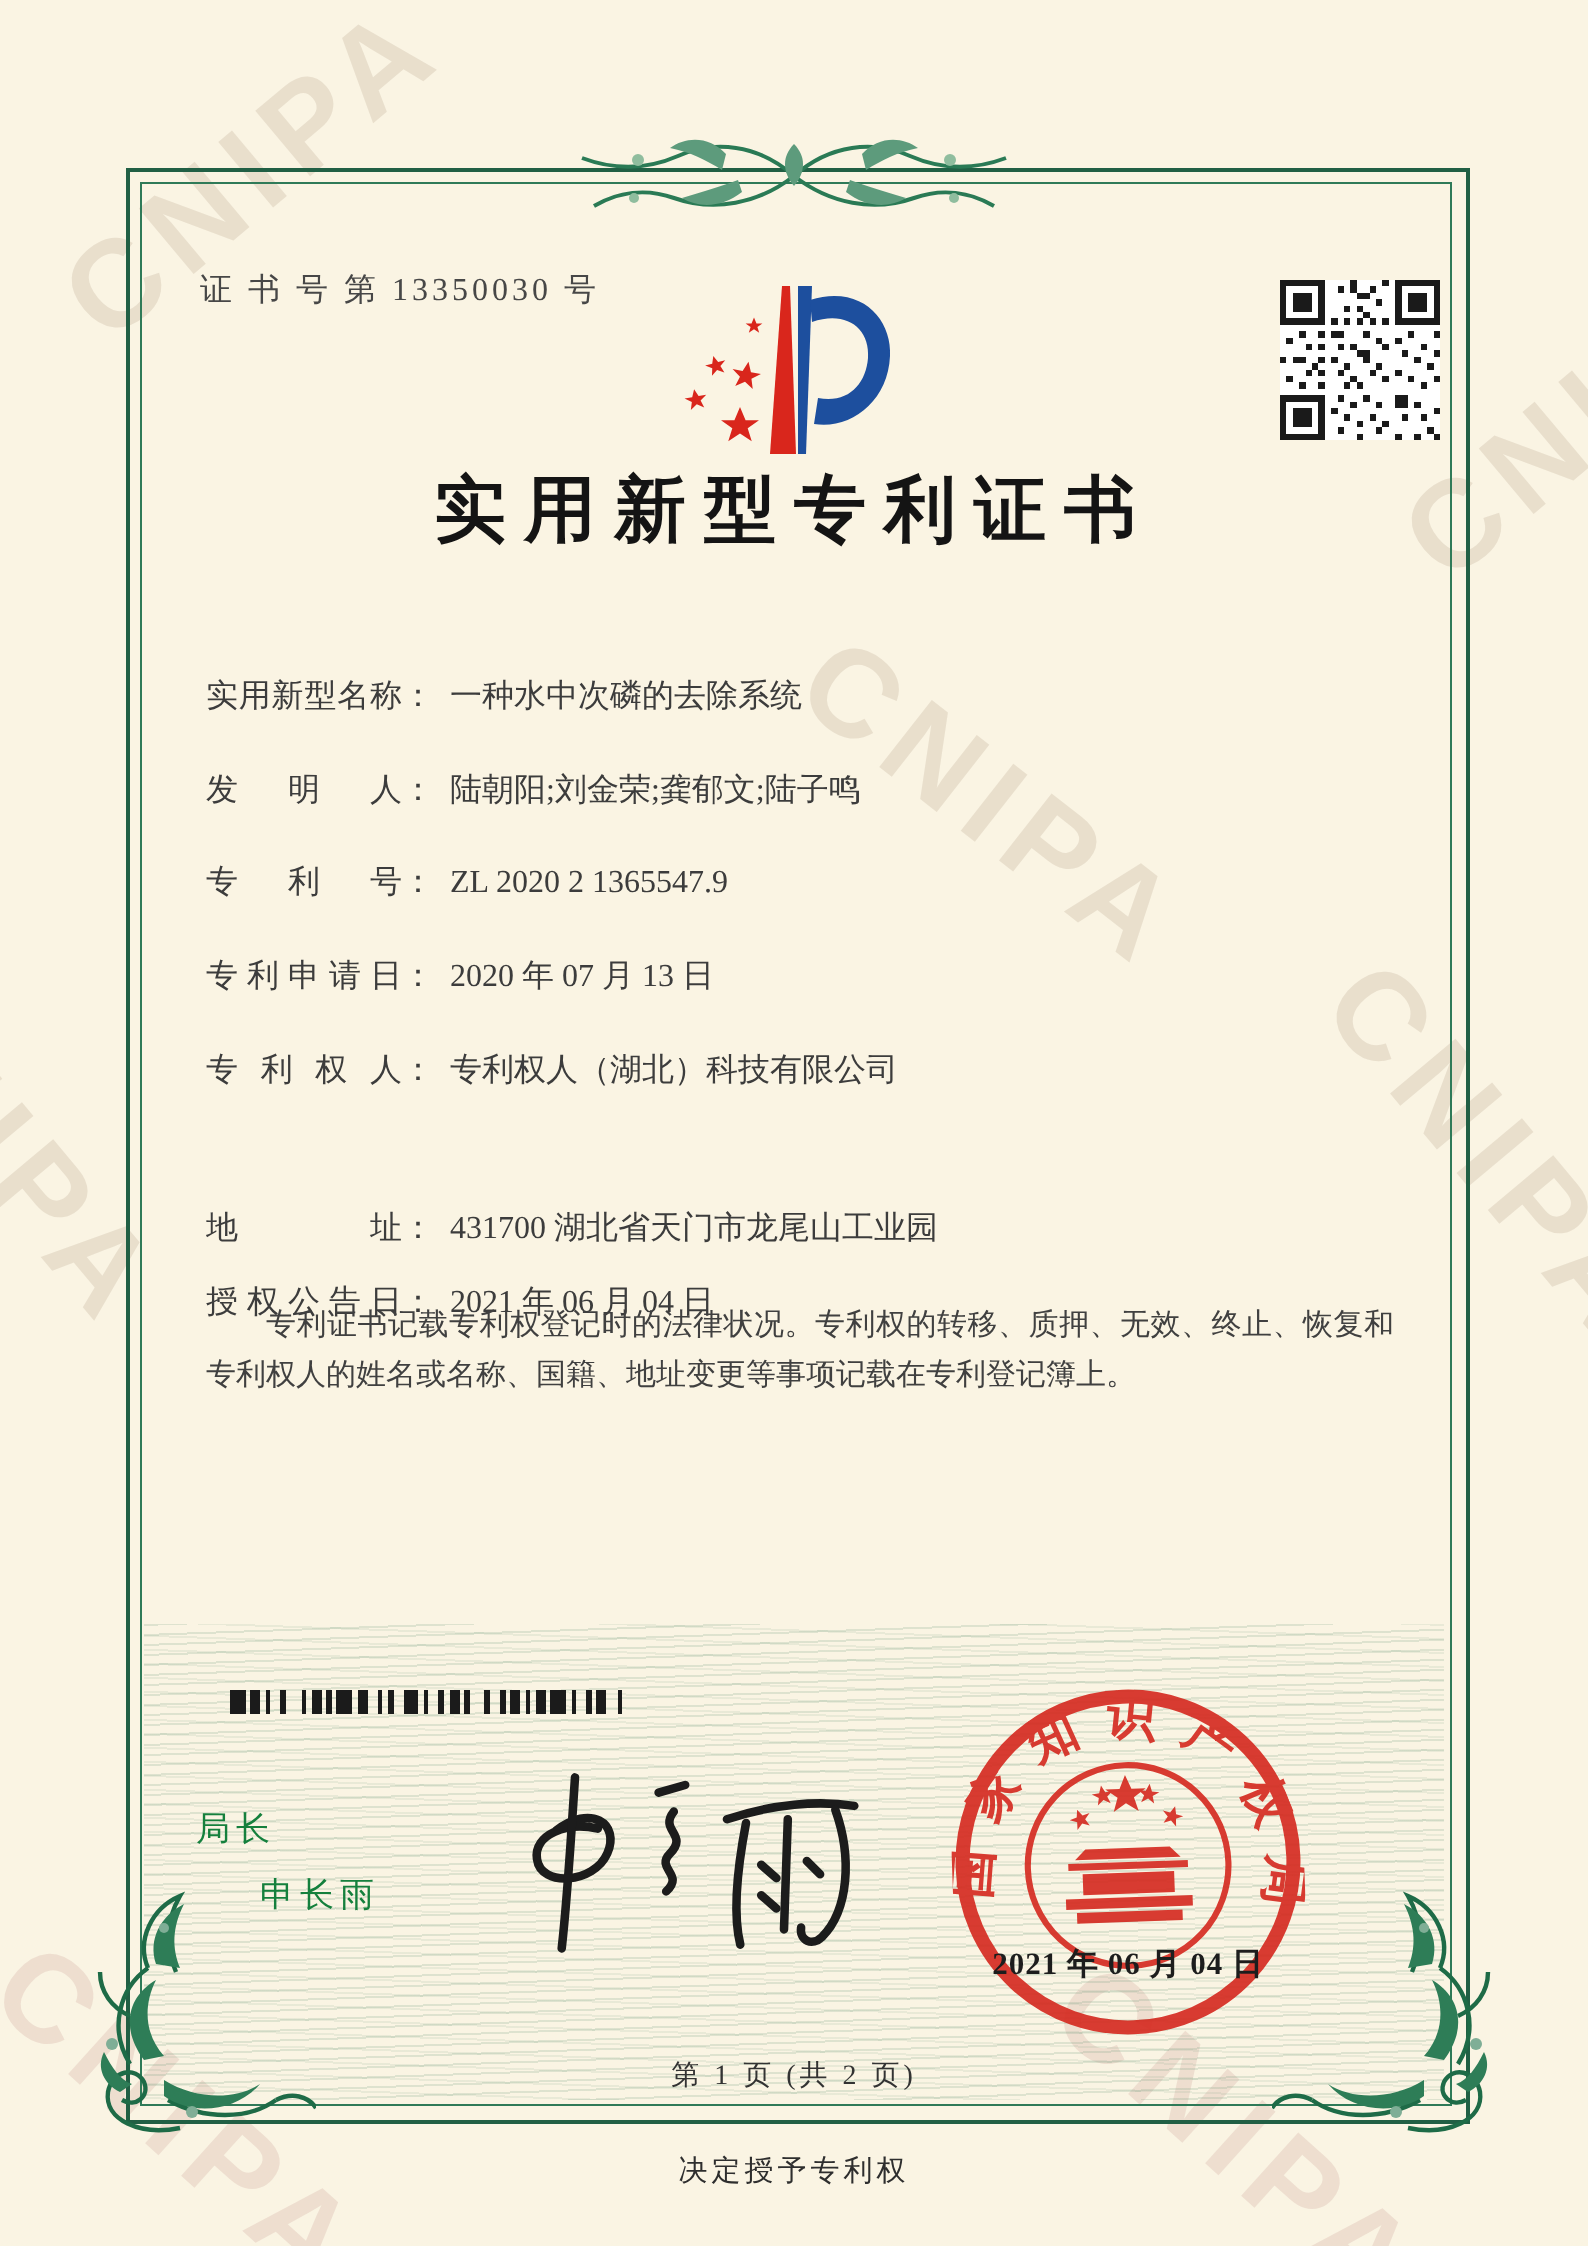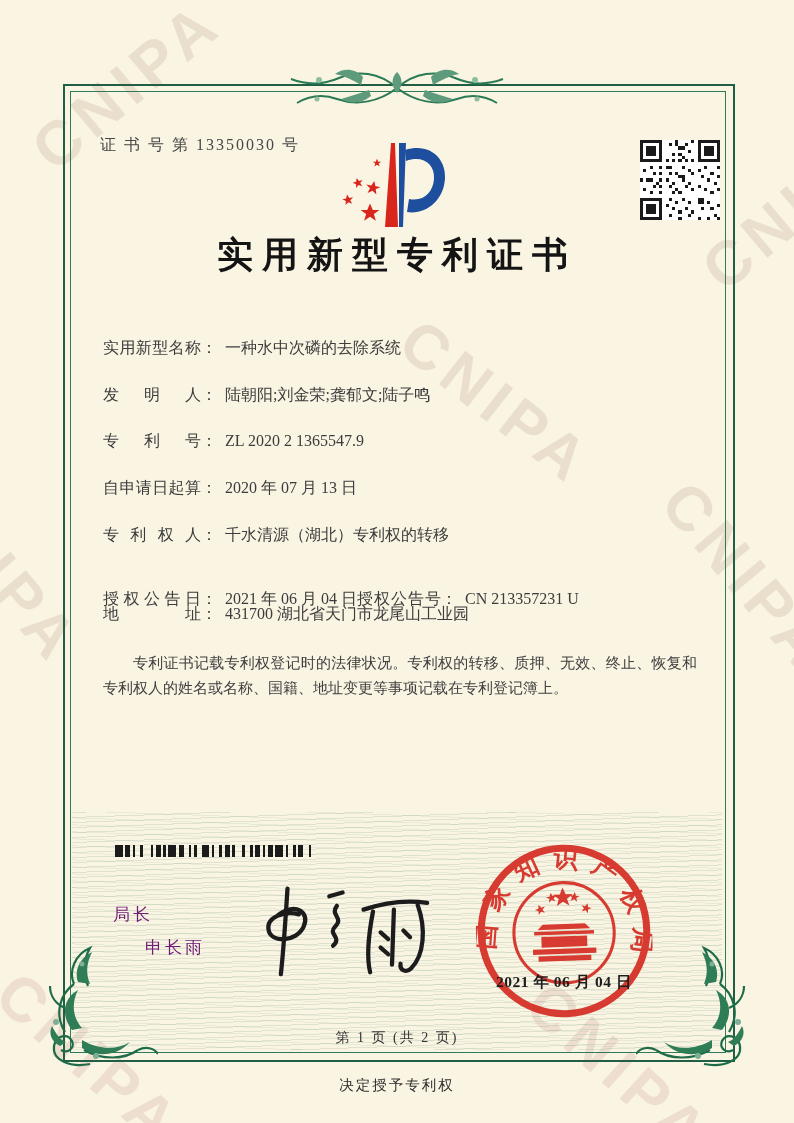--- a/index.html
+++ b/index.html
@@ -40,21 +40,21 @@
     text-align:justify;text-align-last:justify;font-family:Liberation Serif, serif;
   }
   .fcolon{margin-right:8px;}
   .fgroup2{position:absolute;left:254px;top:0;}
   .fgroup2 .flabel{width:84px;}
   .paras{left:103px;top:651px;width:594px;font-size:15px;line-height:24.6px;color:#404040;text-align:justify;}
   .paras p{margin:0;text-indent:2em;}
   .barcode{left:115px;top:845px;width:200px;height:12px;display:flex;}
   .barcode i{display:block;height:100%;}
   .barcode i.bar{background:#1b1b1b;}
-  .signer{left:113px;font-size:17px;letter-spacing:3px;color:#701a75;}
+  .signer{left:98px;font-size:17px;letter-spacing:3px;color:#15803d;}
   .sig{left:230px;top:883px;}
   .seal{left:476px;top:843px;opacity:.9;transform:rotate(-2deg);}
   .seal-date{left:476px;top:972px;width:176px;text-align:center;font-size:15.5px;font-weight:bold;color:#1d1d1d;letter-spacing:0.5px;}
   .page-no{left:0;top:1029px;width:794px;text-align:center;font-size:14px;letter-spacing:2px;color:#333;}
   .cont-note{left:0;top:1076px;width:794px;text-align:center;font-size:14.5px;letter-spacing:2px;color:#2e2e2e;}
   .ornament-top{left:267px;top:66px;}
   .corner-bl{left:26px;top:938px;}
   .corner-br{left:636px;top:938px;transform:scaleX(-1);}
   svg{display:block;}
 </style>
@@ -257,33 +257,30 @@
 <div class="frow" style="top:338px;">
   <span class="flabel">实用新型名称</span><span class="fcolon">：</span><span class="fvalue">一种水中次磷的去除系统</span>
 </div>
 <div class="frow" style="top:385px;">
   <span class="flabel">发明人</span><span class="fcolon">：</span><span class="fvalue">陆朝阳;刘金荣;龚郁文;陆子鸣</span>
 </div>
 <div class="frow" style="top:431px;">
   <span class="flabel">专利号</span><span class="fcolon">：</span><span class="fvalue">ZL 2020 2 1365547.9</span>
 </div>
 <div class="frow" style="top:478px;">
-  <span class="flabel">自申请日起算</span><span class="fcolon">：</span><span class="fvalue">2020 年 07 月 13 日</span>
+  <span class="flabel">专利申请日</span><span class="fcolon">：</span><span class="fvalue">2020 年 07 月 13 日</span>
 </div>
 <div class="frow" style="top:525px;">
-  <span class="flabel">专利权人</span><span class="fcolon">：</span><span class="fvalue">千水清源（湖北）专利权的转移</span>
+  <span class="flabel">专利权人</span><span class="fcolon">：</span><span class="fvalue">专利权人（湖北）科技有限公司</span>
 </div>
 <div class="frow" style="top:604px;">
   <span class="flabel">地址</span><span class="fcolon">：</span><span class="fvalue">431700 湖北省天门市龙尾山工业园</span>
 </div>
-<div class="frow" style="top:589px;">
+<div class="frow" style="top:641px;">
   <span class="flabel">授权公告日</span><span class="fcolon">：</span><span class="fvalue">2021 年 06 月 04 日</span>
-  <span class="fgroup2">
-    <span class="flabel">授权公告号</span><span class="fcolon">：</span><span class="fvalue">CN 213357231 U</span>
-  </span>
 </div>
 
 <div class="abs paras">
   <p>专利证书记载专利权登记时的法律状况。专利权的转移、质押、无效、终止、恢复和专利权人的姓名或名称、国籍、地址变更等事项记载在专利登记簿上。</p>
 </div>
 
 <div class="abs barcode">
     <i class="bar" style="width: 7.65px;"></i>
     <i style="width: 2.55px;"></i>
     <i class="bar" style="width: 5.1px;"></i>

